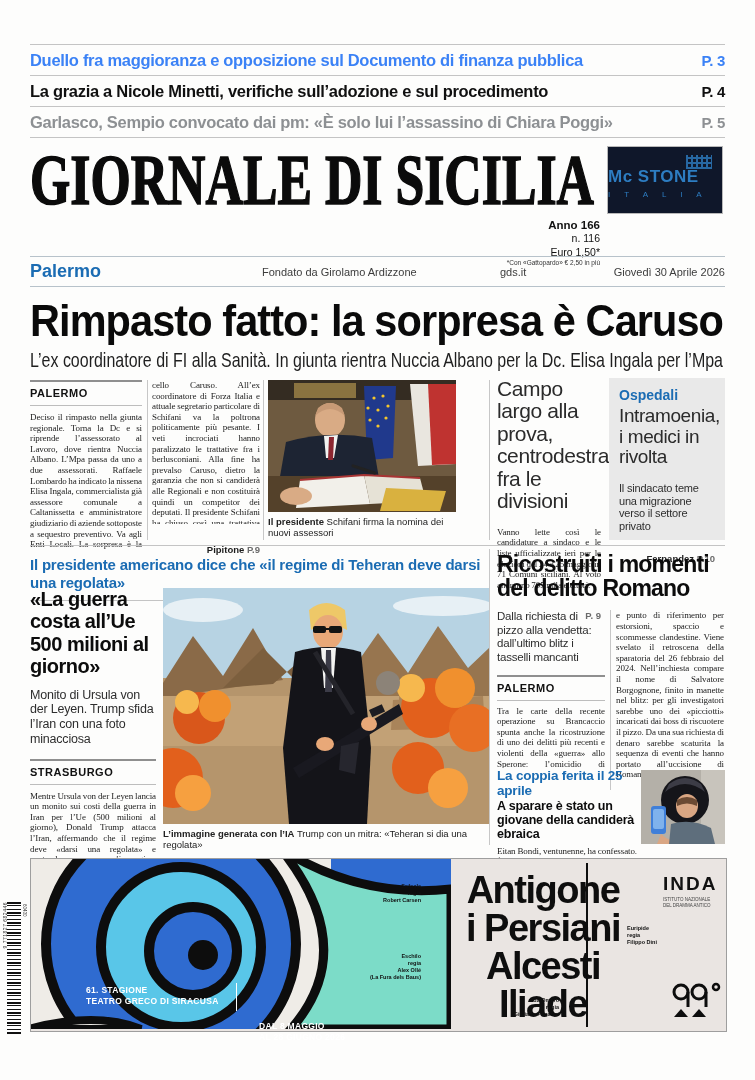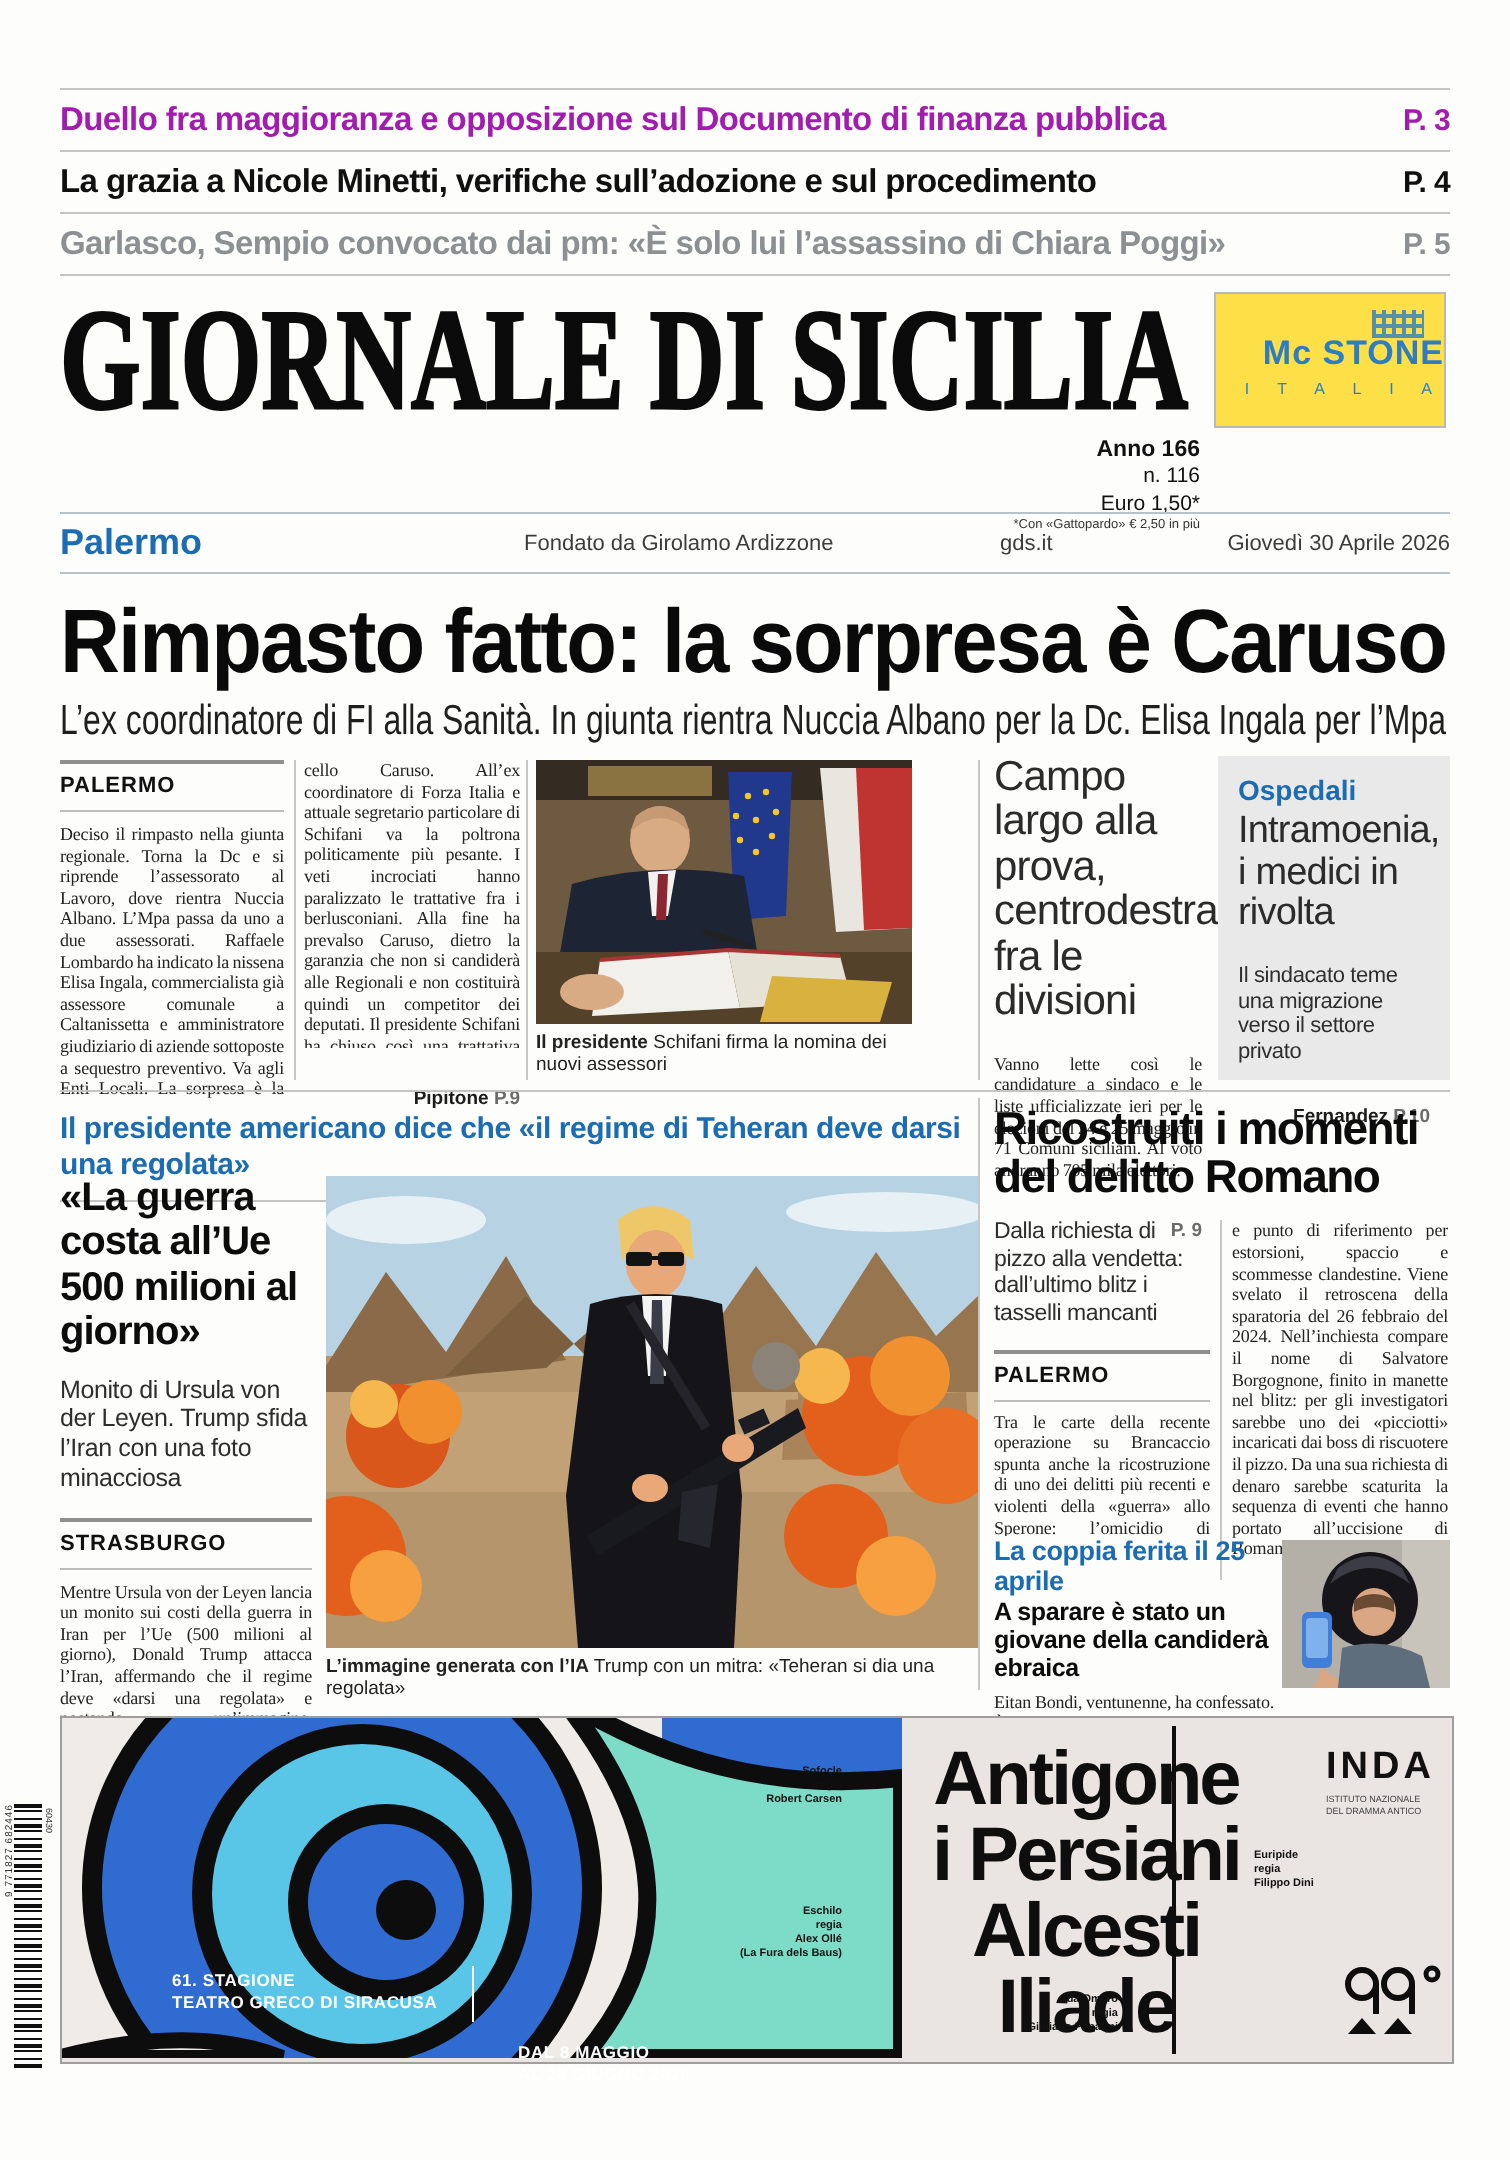--- a/index.html
+++ b/index.html
@@ -3,27 +3,27 @@
 <meta charset="utf-8">
 <style>
   html,body{margin:0;padding:0;background:#9a9a9a;}
   .page{position:relative;width:755px;height:1080px;background:#fdfdfc;margin:0 auto;
         font-family:"Liberation Sans",sans-serif;color:#1c1c1c;overflow:hidden;}
   .abs{position:absolute;}
   
   .teaser-bar{border-top:1px solid #c4c4c4;}
   .teaser-row{height:30px;display:flex;align-items:center;justify-content:space-between;
               border-bottom:1px solid #c4c4c4;font-weight:bold;font-size:16.5px;letter-spacing:-0.3px;}
-  .t-blue{color:#a21caf;} .t-black{color:#101010;} .t-gray{color:#8d9093;}
+  .t-blue{color:#3b82f6;} .t-black{color:#101010;} .t-gray{color:#8d9093;}
   .teaser-page{font-size:15px;}
   
   .issue-info{font-size:10.5px;text-align:right;line-height:1.25;color:#111;}
   .issue-info .b{font-weight:bold;font-size:11.5px;text-align:right;}
   .issue-note{font-size:6.5px;color:#333;}
-  .mcstone{border:1px solid #b9b9b9;background:#fde047;text-align:right;color:#2d7dc2;}
+  .mcstone{border:1px solid #b9b9b9;background:#0f172a;text-align:left;color:#2d7dc2;}
   .mcstone .nm{font-weight:bold;font-size:17px;letter-spacing:0.5px;margin-top:20px;}
   .mcstone .it{font-size:8px;letter-spacing:6px;margin-top:3px;}
   .mc-grid{position:absolute;right:10px;top:8px;width:26px;height:14px;
      background:
        repeating-linear-gradient(90deg,#2d7dc2 0 2px,transparent 2px 5px),
        repeating-linear-gradient(0deg,#2d7dc2 0 2px,transparent 2px 5px);opacity:.8;}
   
   .dateline{border-top:1px solid #b7c2ca;border-bottom:1px solid #b7c2ca;display:flex;align-items:center;}
   .edition{color:#1b6cb3;font-weight:bold;font-size:18px;}
   .dl-small{font-size:11px;color:#3c3c3c;}

